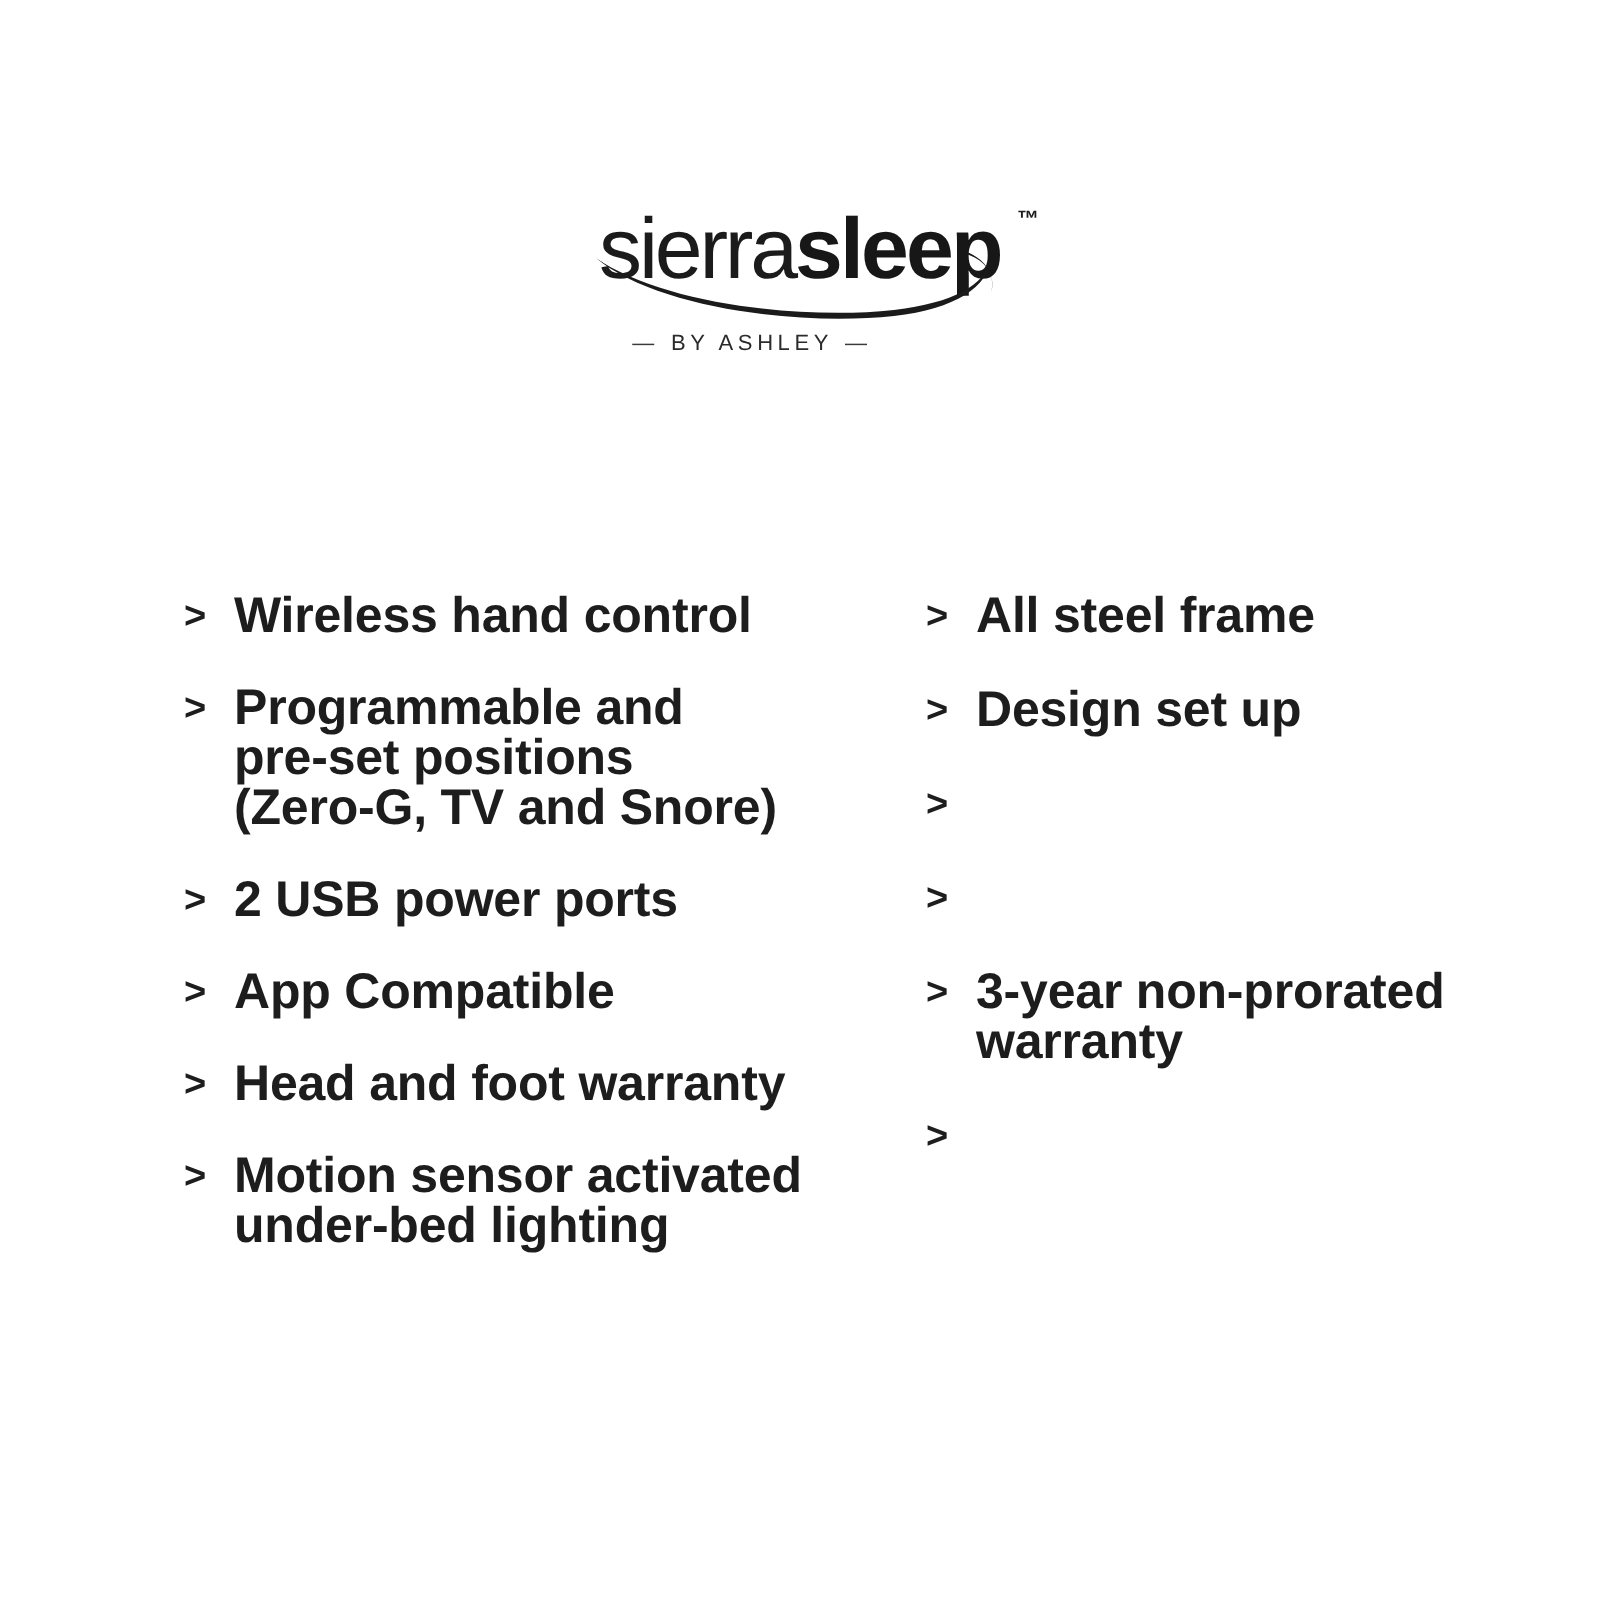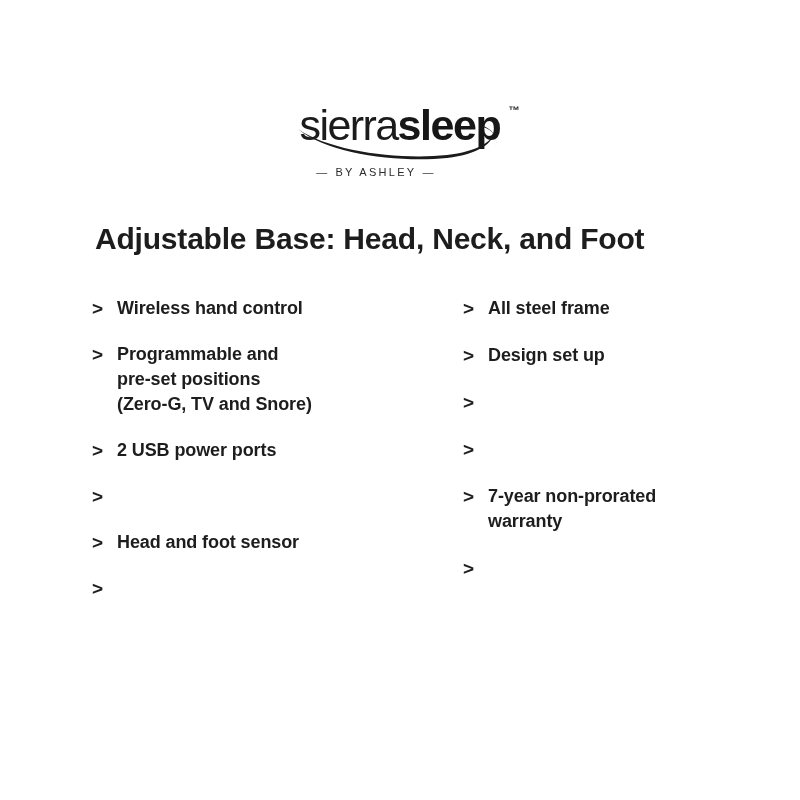--- a/index.html
+++ b/index.html
@@ -125,21 +125,21 @@
 
   .chevron {
     flex: 0 0 auto;
     font-size: 19px;
     font-weight: 700;
     line-height: 25px;
     color: #1d1d1d;
     width: 25px;
   }
   .feature-text {
-    font-size: 18px;
+    font-size: 25px;
     font-weight: 700;
     line-height: 25px;
     color: #1d1d1d;
     white-space: pre-line;
     letter-spacing: -0.1px;
   }
 </style>
 </head>
 <body>
 
@@ -154,69 +154,71 @@
 
   <svg class="logo-swoosh" viewBox="0 0 206 34" aria-hidden="true">
     <path d="M1 3 C 34 26, 104 34, 150 29 C 180 25.5, 196 16, 198 4 C 197.2 17, 181 28.5, 150 32 C 102 37, 31 28, 1 3 Z" fill="#1b1b1b"></path>
     <path d="M186 1 C 196 4, 201 12, 198.6 20 C 200.6 12, 196.6 4.6, 187.2 0.2 Z" fill="#1b1b1b"></path>
   </svg>
 
   <div class="logo-byline">
     <span class="dash">—</span><span>BY ASHLEY</span><span class="dash">—</span>
   </div>
 
-  <div class="title">Adjustable Base: Head, Neck, and Foot</div>
 
   <div class="features">
 
     <div class="col col-left">
       <div class="feature">
         <span class="chevron">&gt;</span>
         <span class="feature-text">Wireless hand control</span>
       </div>
       <div class="feature">
         <span class="chevron">&gt;</span>
         <span class="feature-text">Programmable and
 pre-set positions
 (Zero-G, TV and Snore)</span>
       </div>
       <div class="feature">
         <span class="chevron">&gt;</span>
         <span class="feature-text">2 USB power ports</span>
       </div>
       <div class="feature">
         <span class="chevron">&gt;</span>
-      </div>
-      <div class="feature">
-        <span class="chevron">&gt;</span>
-        <span class="feature-text">Head and foot sensor</span>
-      </div>
-      <div class="feature">
-        <span class="chevron">&gt;</span>
+        <span class="feature-text">App Compatible</span>
+      </div>
+      <div class="feature">
+        <span class="chevron">&gt;</span>
+        <span class="feature-text">Head and foot warranty</span>
+      </div>
+      <div class="feature">
+        <span class="chevron">&gt;</span>
+        <span class="feature-text">Motion sensor activated
+under-bed lighting</span>
       </div>
     </div>
 
     <div class="col col-right">
       <div class="feature">
         <span class="chevron">&gt;</span>
         <span class="feature-text">All steel frame</span>
       </div>
       <div class="feature">
         <span class="chevron">&gt;</span>
         <span class="feature-text">Design set up</span>
       </div>
       <div class="feature">
         <span class="chevron">&gt;</span>
       </div>
       <div class="feature">
         <span class="chevron">&gt;</span>
       </div>
       <div class="feature">
         <span class="chevron">&gt;</span>
-        <span class="feature-text">7-year non-prorated
+        <span class="feature-text">3-year non-prorated
 warranty</span>
       </div>
       <div class="feature">
         <span class="chevron">&gt;</span>
       </div>
     </div>
 
   </div>
 
 </div>

